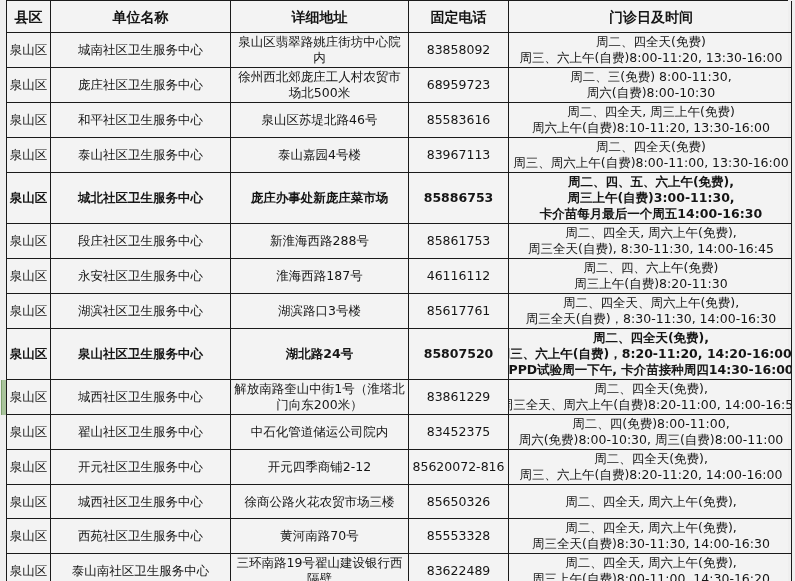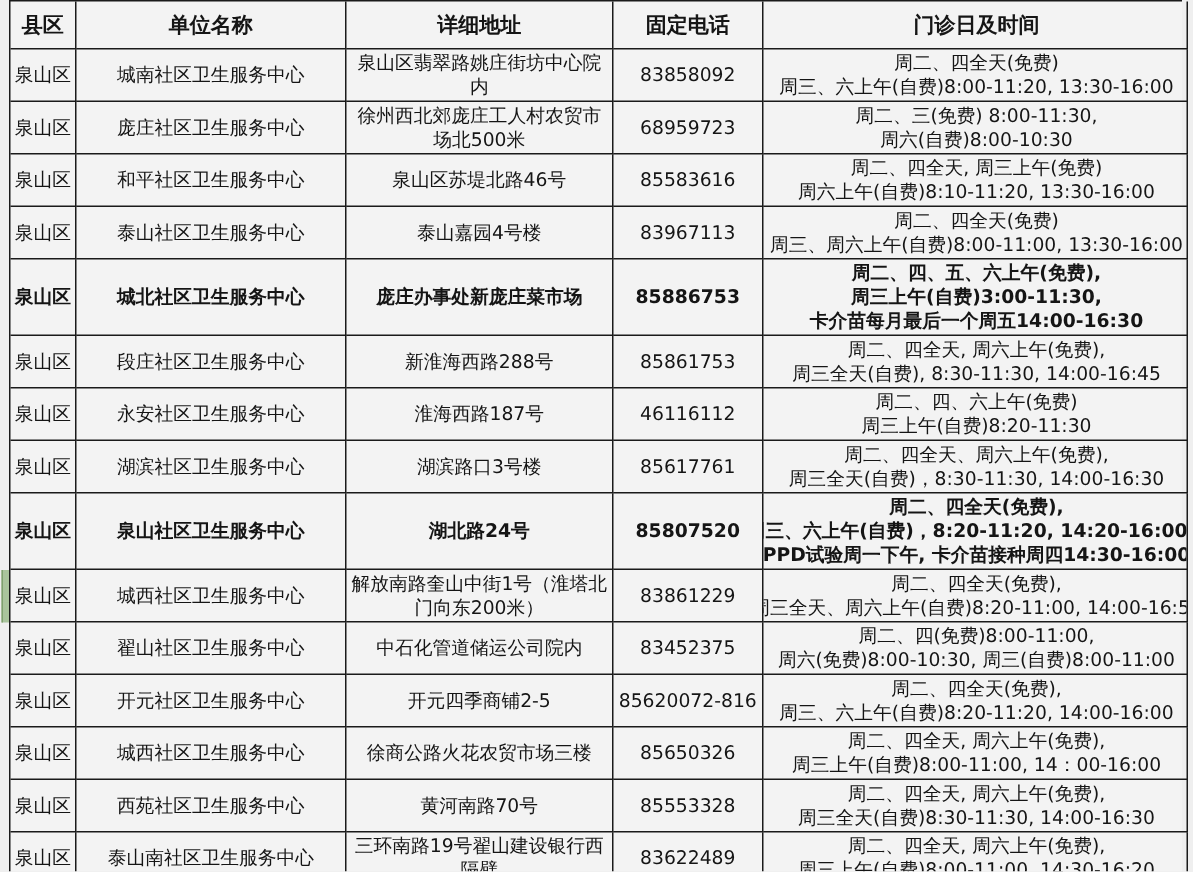--- a/index.html
+++ b/index.html
@@ -199,36 +199,35 @@
     <div class="cell c4">83452375</div>
     <div class="cell c5">
             <div class="schedule-line">周二、四(免费)8:00-11:00,</div>
             <div class="schedule-line">周六(免费)8:00-10:30, 周三(自费)8:00-11:00</div>
           </div>
   </div>
 
   <div class="row body-row">
     <div class="cell c1">泉山区</div>
     <div class="cell c2">开元社区卫生服务中心</div>
-    <div class="cell c3">开元四季商铺2-5</div>
+    <div class="cell c3">开元四季商铺2-12</div>
     <div class="cell c4">85620072-816</div>
     <div class="cell c5">
             <div class="schedule-line">周二、四全天(免费),</div>
             <div class="schedule-line">周三、六上午(自费)8:20-11:20, 14:00-16:00</div>
           </div>
   </div>
 
   <div class="row body-row">
     <div class="cell c1">泉山区</div>
     <div class="cell c2">城西社区卫生服务中心</div>
     <div class="cell c3">徐商公路火花农贸市场三楼</div>
     <div class="cell c4">85650326</div>
     <div class="cell c5">
             <div class="schedule-line">周二、四全天, 周六上午(免费),</div>
-            <div class="schedule-line">周三上午(自费)8:00-11:00, 14：00-16:00</div>
           </div>
   </div>
 
   <div class="row body-row">
     <div class="cell c1">泉山区</div>
     <div class="cell c2">西苑社区卫生服务中心</div>
     <div class="cell c3">黄河南路70号</div>
     <div class="cell c4">85553328</div>
     <div class="cell c5">
             <div class="schedule-line">周二、四全天, 周六上午(免费),</div>

